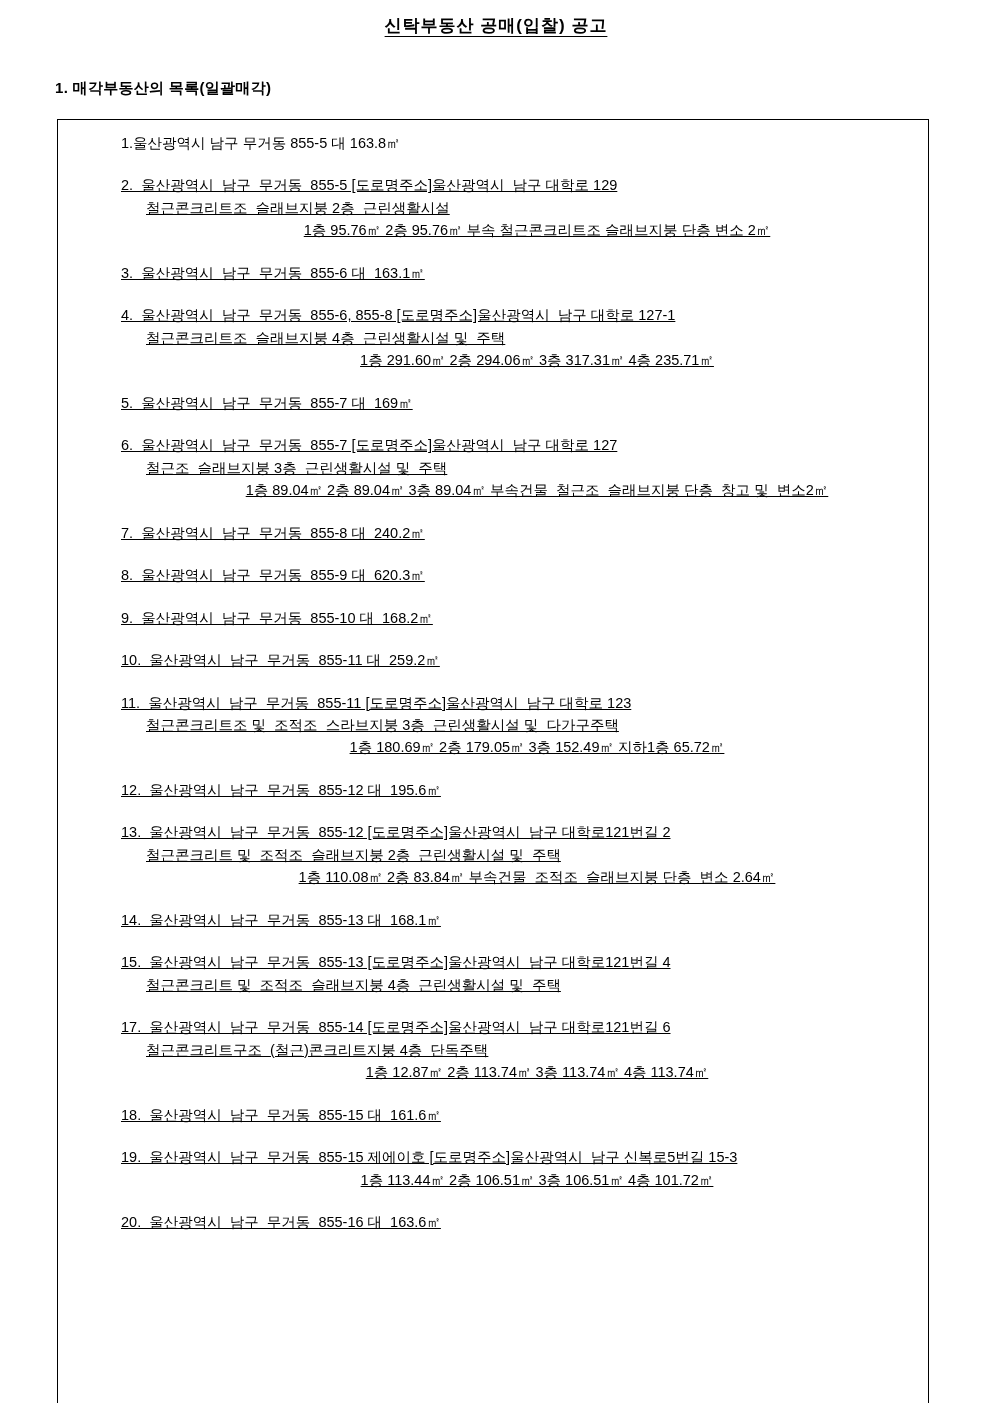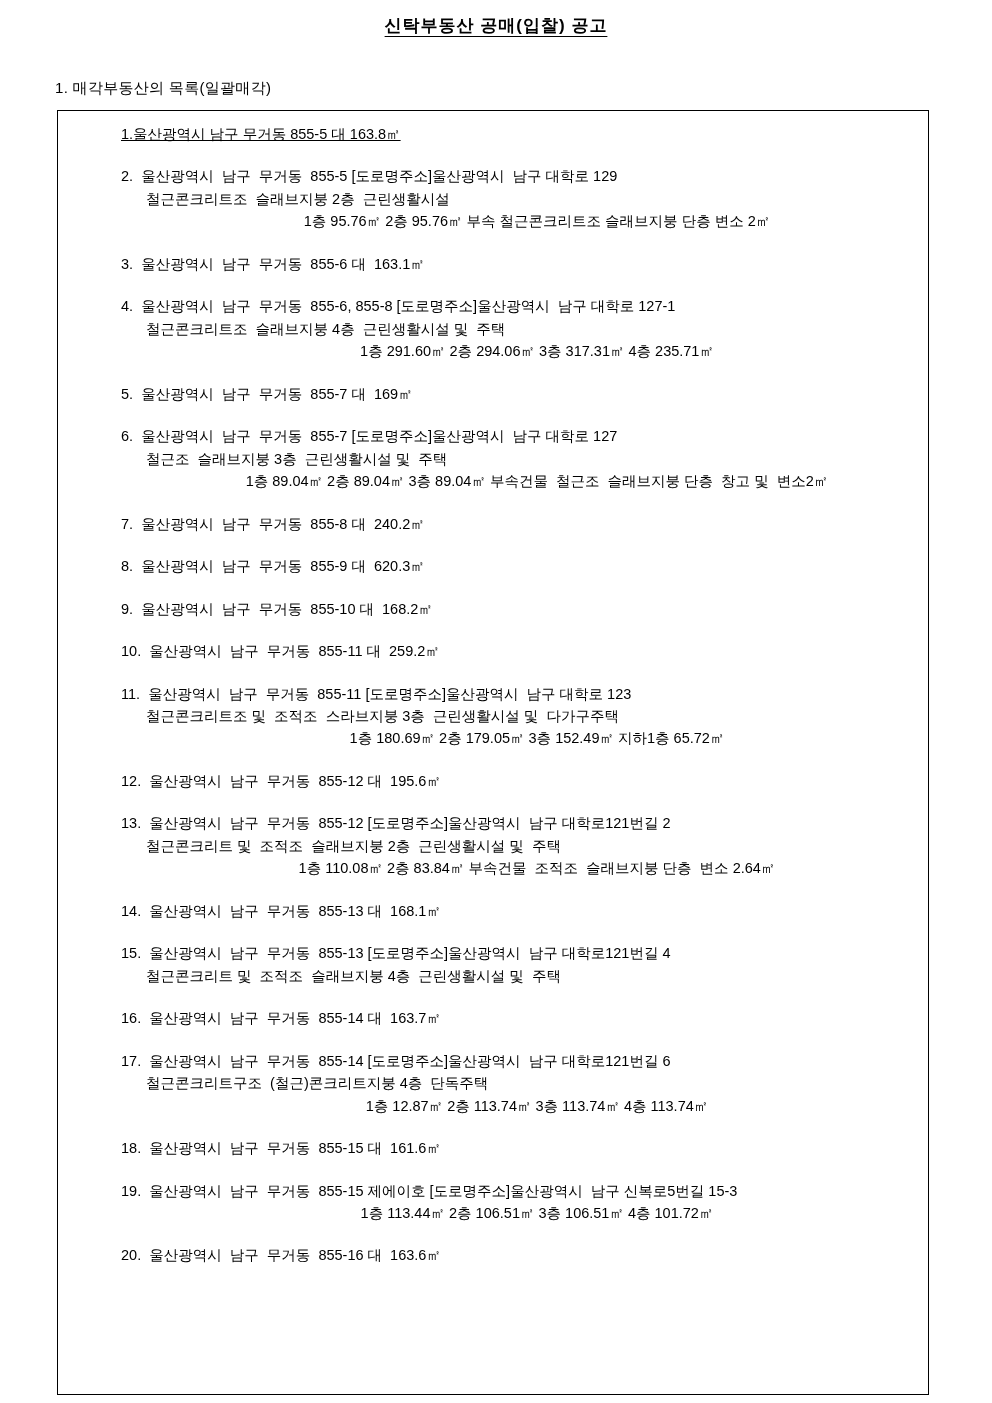--- a/index.html
+++ b/index.html
@@ -25,58 +25,58 @@
     font-size: 17px;
     font-weight: bold;
     letter-spacing: 1px;
     text-decoration: underline;
     text-underline-offset: 5px;
     margin: 8px 0 0 0;
     padding-top: 6px;
   }
   .section-heading {
     font-size: 15px;
-    font-weight: normal;
-    margin: 42px 0 12px 55px;
+    font-weight: bold;
+    margin: 42px 0 21px 55px;
     letter-spacing: 0.3px;
   }
   .list-box {
     margin: 0 63px 0 57px;
     border: 1px solid #000000;
     box-sizing: border-box;
     padding: 12px 0 10px 0;
     min-height: 1285px;
   }
   .item {
     margin: 0 0 0 0;
     padding: 0;
   }
   .item + .item {
     margin-top: 20px;
+    text-decoration: underline;
   }
   .line {
     font-size: 14.5px;
     line-height: 1.55;
     white-space: pre-wrap;
     color: #000;
   }
   .line.l1 {
     padding-left: 63px;
     text-indent: 0;
   }
   .line.l2 {
     padding-left: 88px;
   }
   .line.l3 {
     padding-left: 88px;
     text-align: center;
   }
   .first-item .line.l1 {
     padding-left: 63px;
-    text-decoration: underline;
   }
 </style>
 </head>
 <body>
 
 <div class="page">
 
   <div class="doc-title">신탁부동산 공매(입찰) 공고</div>
 
   <div class="section-heading">1. 매각부동산의 목록(일괄매각)</div>
@@ -147,23 +147,20 @@
 
     <div class="item">
       <div class="line l1">14.  울산광역시  남구  무거동  855-13 대  168.1㎡</div>
     </div>
 
     <div class="item">
       <div class="line l1">15.  울산광역시  남구  무거동  855-13 [도로명주소]울산광역시  남구 대학로121번길 4</div>
       <div class="line l2">철근콘크리트 및  조적조  슬래브지붕 4층  근린생활시설 및  주택</div>
     </div>
 
-    <div class="item">
-      <div class="line l1">16.  울산광역시  남구  무거동  855-14 대  163.7㎡</div>
-    </div>
 
     <div class="item">
       <div class="line l1">17.  울산광역시  남구  무거동  855-14 [도로명주소]울산광역시  남구 대학로121번길 6</div>
       <div class="line l2">철근콘크리트구조  (철근)콘크리트지붕 4층  단독주택</div>
       <div class="line l3">1층 12.87㎡ 2층 113.74㎡ 3층 113.74㎡ 4층 113.74㎡</div>
     </div>
 
     <div class="item">
       <div class="line l1">18.  울산광역시  남구  무거동  855-15 대  161.6㎡</div>
     </div>

